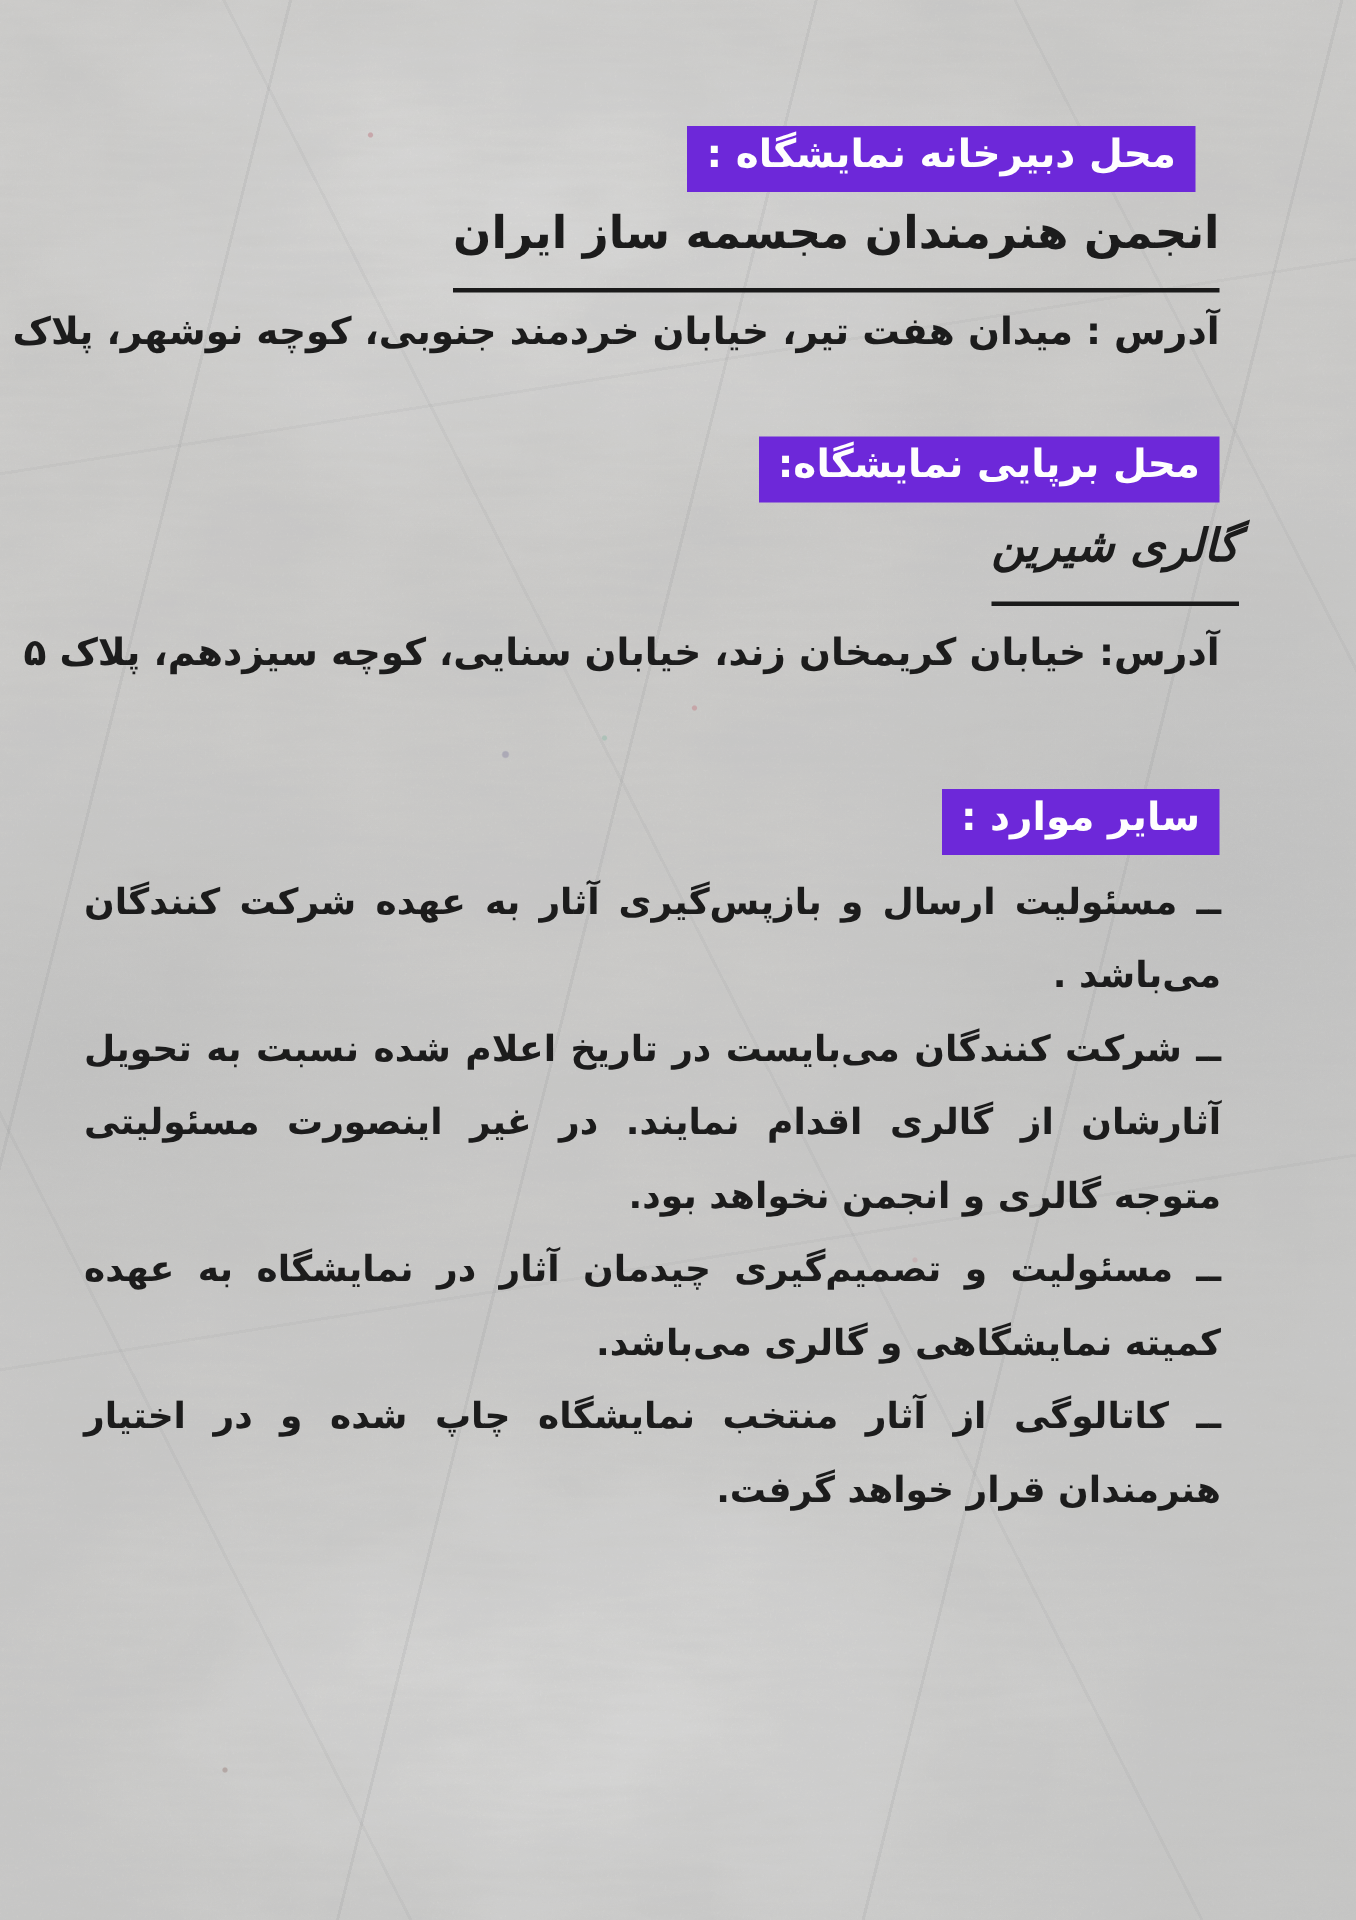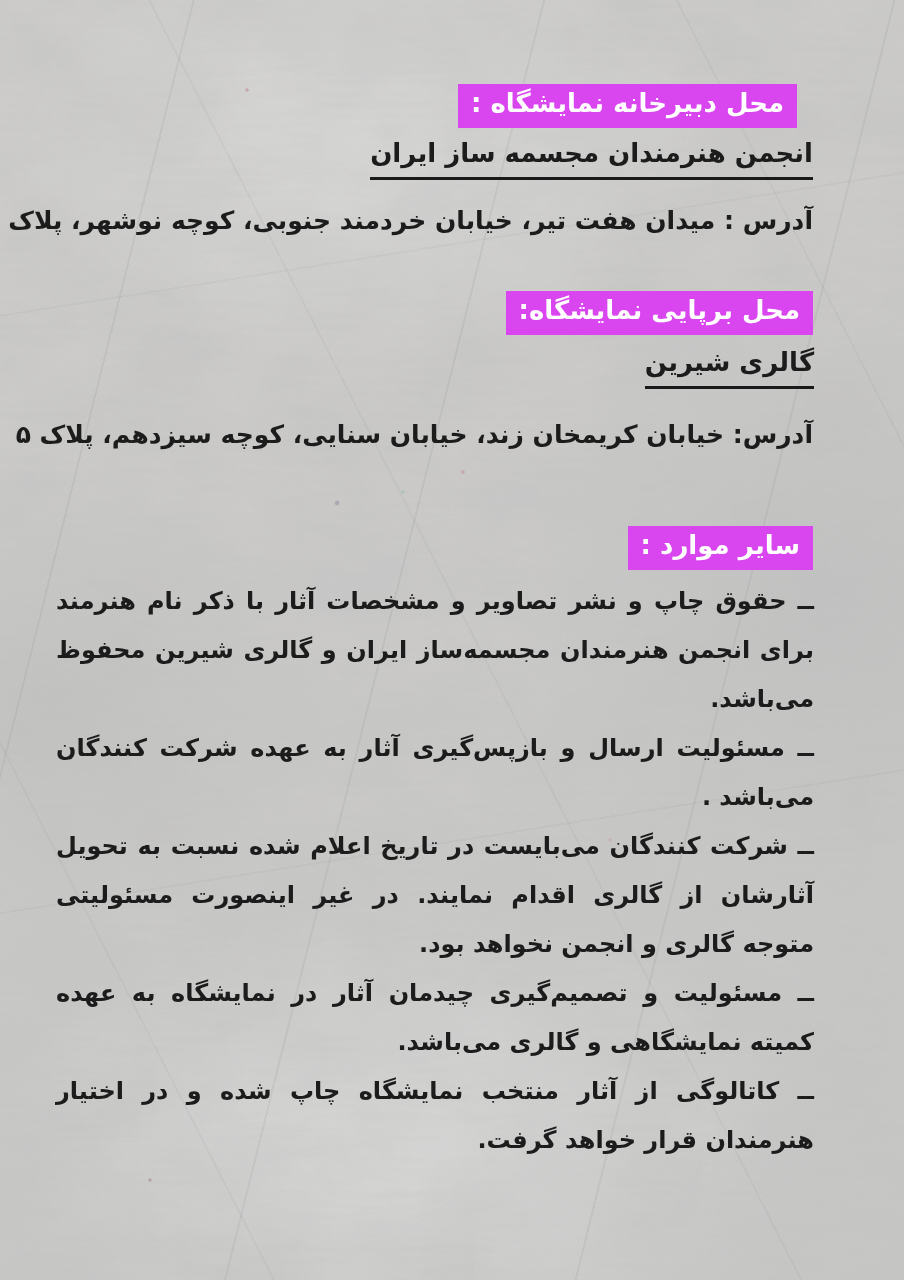--- a/index.html
+++ b/index.html
@@ -46,42 +46,42 @@
   }
   .content {
     position: absolute;
     inset: 0;
     z-index: 1;
     color: #1c1c1c;
   }
   .sec-header {
     position: absolute;
     display: inline-block;
-    background: #d946ef;
+    background: #6d28d9;
     color: #fefefe;
     font-size: 26px;
     font-weight: 700;
     line-height: 1.2;
     padding: 4px 13px 9px 13px;
     white-space: nowrap;
   }
   #sec1-header { top: 84px;  right: 107px; }
   #sec2-header { top: 291px; right: 91px; text-align: center; }
   #sec3-header { top: 526px; right: 91px; text-align: center; }
   .org-name {
     position: absolute;
     display: inline-block;
-    font-size: 26px;
+    font-size: 30px;
     font-weight: 700;
     white-space: nowrap;
-    padding-bottom: 9px;
+    padding-bottom: 19px;
     border-bottom: 3px solid #1a1a1a;
   }
   #sec1-name { top: 138px; right: 91px; }
-  #sec2-name { top: 347px; right: 90px; }
+  #sec2-name { top: 347px; right: 78px; font-style: italic; }
   .address {
     position: absolute;
     right: 91px;
     font-size: 25px;
     font-weight: 700;
     white-space: nowrap;
   }
   #sec1-address { top: 206px; }
   #sec2-address { top: 420px; margin-left: 14px; }
   .notes {
@@ -133,20 +133,19 @@
 
   <div class="sec-header" id="sec2-header">محل برپایی نمایشگاه:</div>
 
   <div class="org-name" id="sec2-name">گالری شیرین</div>
 
   <div class="address" id="sec2-address">آدرس: خیابان کریمخان زند، خیابان سنایی، کوچه سیزدهم، پلاک ۵</div>
 
   <div class="sec-header" id="sec3-header">سایر موارد :</div>
 
   <div class="notes">
-    <p>ــ حقوق چاپ و نشر تصاویر و مشخصات آثار با ذکر نام هنرمند برای انجمن هنرمندان مجسمه‌ساز ایران و گالری شیرین محفوظ می‌باشد.</p>
     <p>ــ مسئولیت ارسال و بازپس‌گیری آثار به عهده شرکت کنندگان می‌باشد .</p>
     <p>ــ شرکت کنندگان می‌بایست در تاریخ اعلام شده نسبت به تحویل آثارشان از گالری اقدام نمایند. در غیر اینصورت مسئولیتی متوجه گالری و انجمن نخواهد بود.</p>
     <p>ــ مسئولیت و تصمیم‌گیری چیدمان آثار در نمایشگاه به عهده کمیته نمایشگاهی و گالری می‌باشد.</p>
     <p>ــ کاتالوگی از آثار منتخب نمایشگاه چاپ شده و در اختیار هنرمندان قرار خواهد گرفت.</p>
   </div>
 
 </div>
 
 </body></html>

